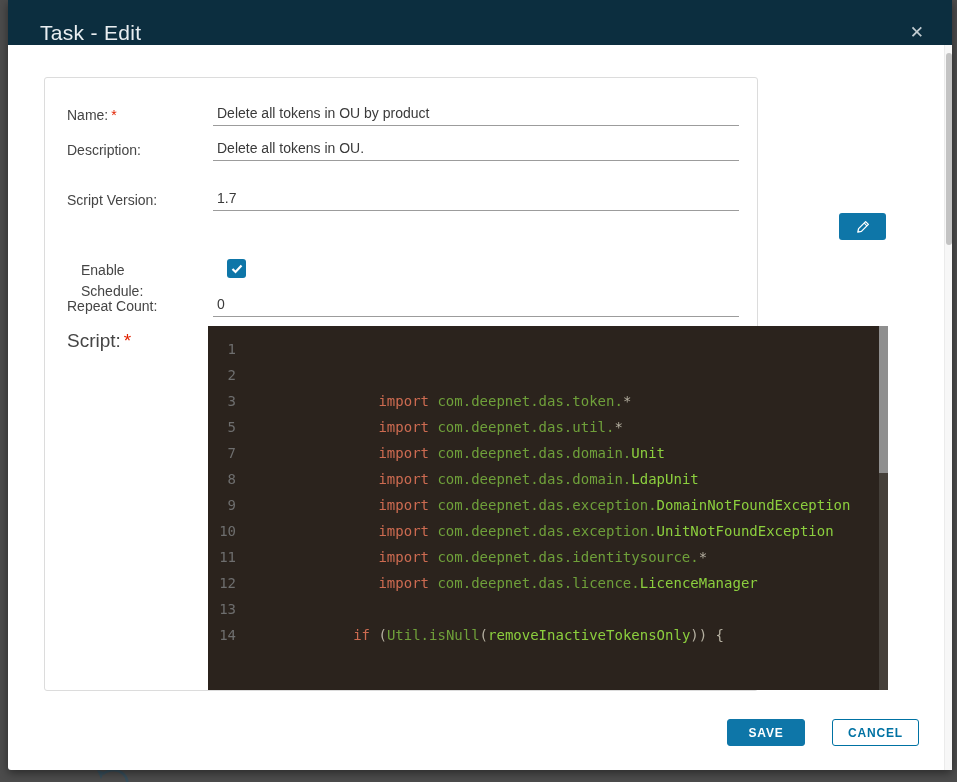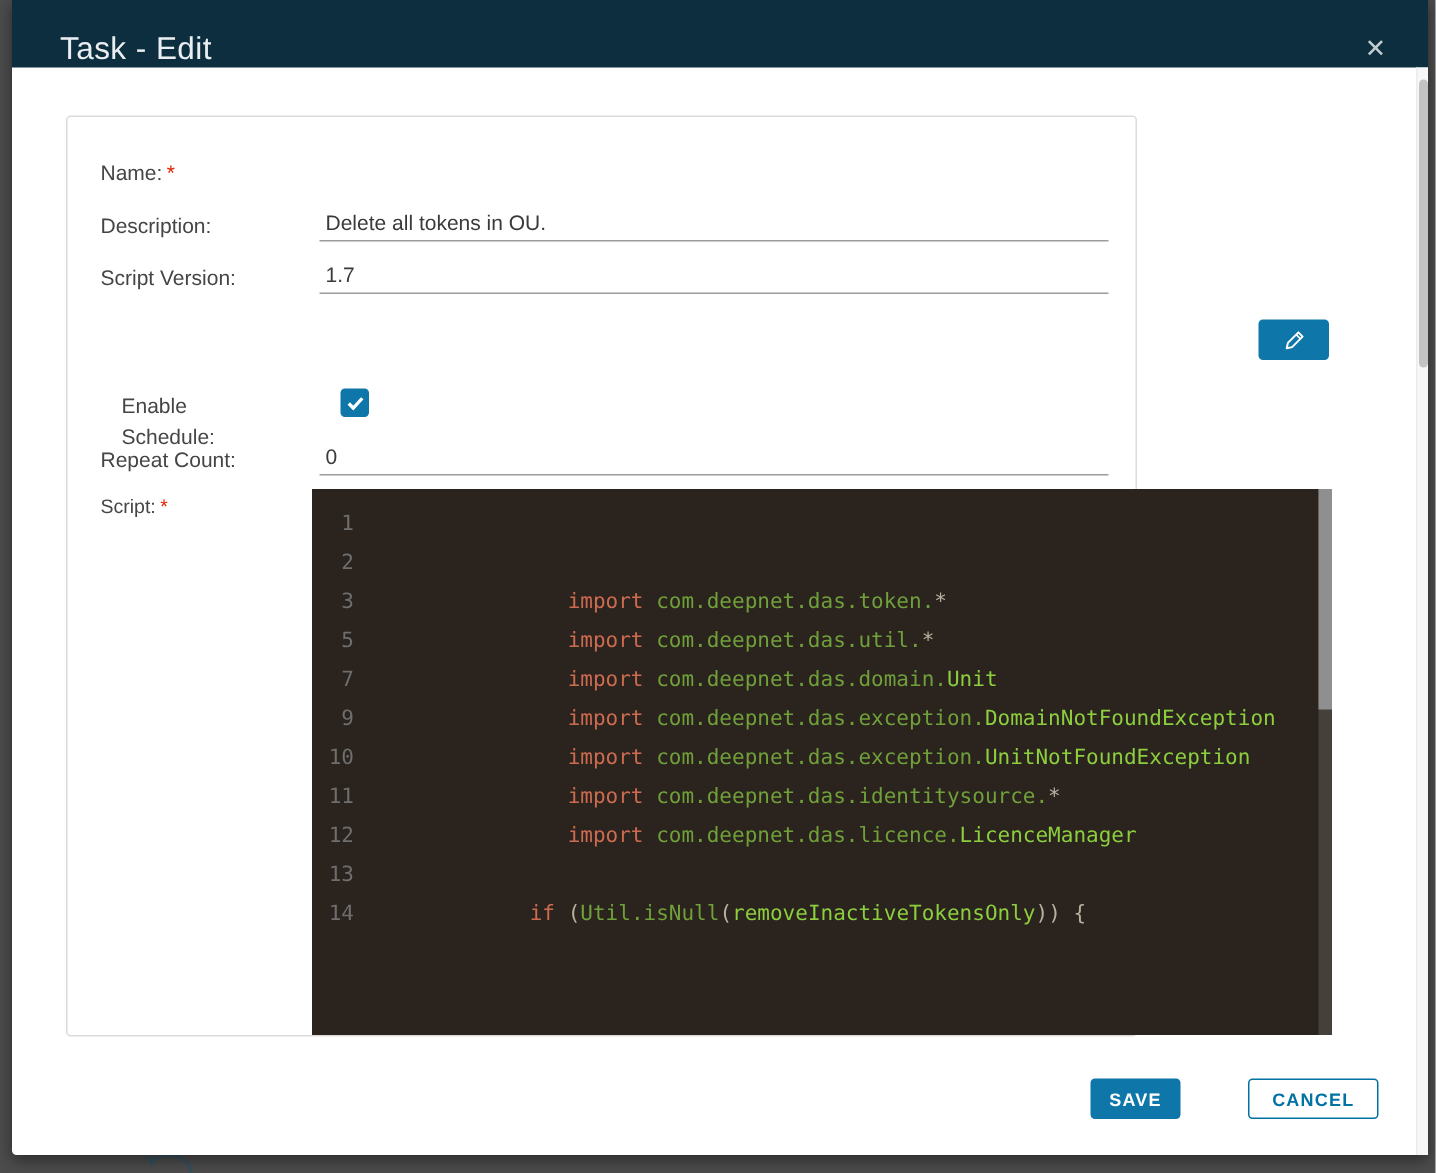--- a/index.html
+++ b/index.html
@@ -30,46 +30,46 @@
   .row-label{width:146px;flex:none;font-size:14px;color:var(--label);padding:2px 42px 0 0;
              line-height:21px;}
   .req{color:var(--required);margin-left:3px;}
   .field-wrap{flex:1;}
   .field-input{width:100%;font-family:"Liberation Sans",sans-serif;font-size:14px;
                color:var(--value);border:none;border-bottom:1px solid var(--underline);
                background:transparent;padding:2px 0 4px 4px;outline:none;border-radius:0;}
 
   .row-name{top:25px;}
   .row-description{top:60px;}
-  .row-version{top:95px;align-items:center;}
+  .row-version{top:110px;align-items:center;}
   .row-schedule{top:128px;right:69px;}
   .row-enable{top:180px;margin-left:14px;}
   .row-repeat{top:216px;}
 
   .edit-btn{position:absolute;left:794px;top:135px;width:47px;height:27px;background:var(--accent);
             border:none;border-radius:3px;display:flex;align-items:center;justify-content:center;
             cursor:pointer;}
   .checkbox{width:19px;height:19px;border-radius:3px;background:var(--accent);
             display:flex;align-items:center;justify-content:center;cursor:pointer;margin-top:1px;}
 
-  .script-label{position:absolute;left:22px;top:252px;font-size:13px;color:var(--label);}
+  .script-label{position:absolute;left:22px;top:252px;font-size:19px;color:var(--label);}
 
   .editor{position:absolute;left:163px;top:248px;width:680px;height:364px;background:var(--editor-bg);
           overflow:hidden;font-family:"DejaVu Sans Mono",monospace;font-size:14px;line-height:26px;
           padding-top:10px;cursor:text;}
   .code-line{white-space:pre;height:26px;}
   .ln{display:inline-block;width:44px;padding-right:16px;text-align:right;color:var(--line-number);}
   .tk-kw{color:var(--code-kw);} .tk-pkg{color:var(--code-pkg);}
   .tk-cls{color:var(--code-cls);} .tk-pun{color:var(--code-pun);}
   .editor-scrollbar{position:absolute;right:0;top:0;width:9px;height:364px;background:#45403a;}
   .editor-thumb{position:absolute;top:0;left:0;width:9px;height:147px;background:#8f8f8f;}
 
   .btn{position:absolute;top:719px;height:27px;border-radius:3px;font-family:"Liberation Sans",sans-serif;
        font-size:12px;font-weight:bold;letter-spacing:.8px;cursor:pointer;}
-  .btn-save{left:719px;width:60px;background:var(--accent);border:1px solid var(--accent);color:#fff;}
+  .btn-save{left:719px;width:78px;background:var(--accent);border:1px solid var(--accent);color:#fff;}
   .btn-cancel{left:824px;width:87px;background:#fff;border:1px solid var(--accent-text);
               color:var(--accent-text);}
 
   .modal-scrollbar{position:absolute;right:0;top:45px;width:8px;height:725px;background:#f7f7f7;
                    border-left:1px solid #ebebeb;}
   .modal-scroll-thumb{position:absolute;top:8px;left:1px;width:6px;height:192px;background:#c3c3c3;
                       border-radius:3px;}
 </style>
 </head>
 <body>
@@ -83,20 +83,21 @@
 
   <div class="modal-header">
     <span class="modal-title">Task - Edit</span>
     <span class="close-btn">✕</span>
   </div>
 
   <div class="form-box">
 
     <div class="row row-name">
       <div class="row-label"><span>Name:</span><span class="req">*</span></div>
+      <div class="field-wrap"><input class="field-input" type="text" value="Delete all tokens in OU by product" style=""></div>
     </div>
 
     <div class="row row-description">
       <div class="row-label">Description:</div>
       <div class="field-wrap"><input class="field-input" type="text" value="Delete all tokens in OU." style=""></div>
     </div>
 
     <div class="row row-version">
       <div class="row-label">Script Version:</div>
       <div class="field-wrap"><input class="field-input" type="text" value="1.7" style=""></div>
@@ -126,20 +127,21 @@
 
     <div class="script-label"><span>Script:</span><span class="req">*</span></div>
 
     <div class="editor">
       <div>
           <div class="code-line"><span class="ln">1</span></div>
           <div class="code-line"><span class="ln">2</span></div>
           <div class="code-line"><span class="ln">3</span><span class="tk-kw">               import </span><span class="tk-pkg">com.deepnet.das.token.</span><span class="tk-pun">*</span></div>
           <div class="code-line"><span class="ln">5</span><span class="tk-kw">               import </span><span class="tk-pkg">com.deepnet.das.util.</span><span class="tk-pun">*</span></div>
           <div class="code-line"><span class="ln">7</span><span class="tk-kw">               import </span><span class="tk-pkg">com.deepnet.das.domain.</span><span class="tk-cls">Unit</span></div>
+          <div class="code-line"><span class="ln">8</span><span class="tk-kw">               import </span><span class="tk-pkg">com.deepnet.das.domain.</span><span class="tk-cls">LdapUnit</span></div>
           <div class="code-line"><span class="ln">9</span><span class="tk-kw">               import </span><span class="tk-pkg">com.deepnet.das.exception.</span><span class="tk-cls">DomainNotFoundException</span></div>
           <div class="code-line"><span class="ln">10</span><span class="tk-kw">               import </span><span class="tk-pkg">com.deepnet.das.exception.</span><span class="tk-cls">UnitNotFoundException</span></div>
           <div class="code-line"><span class="ln">11</span><span class="tk-kw">               import </span><span class="tk-pkg">com.deepnet.das.identitysource.</span><span class="tk-pun">*</span></div>
           <div class="code-line"><span class="ln">12</span><span class="tk-kw">               import </span><span class="tk-pkg">com.deepnet.das.licence.</span><span class="tk-cls">LicenceManager</span></div>
           <div class="code-line"><span class="ln">13</span></div>
           <div class="code-line"><span class="ln">14</span><span class="tk-kw">            if </span><span class="tk-pun">(</span><span class="tk-pkg">Util.isNull</span><span class="tk-pun">(</span><span class="tk-cls">removeInactiveTokensOnly</span><span class="tk-pun">)) {</span></div>
         </div>
       <div class="editor-scrollbar">
         <div class="editor-thumb"></div>
       </div>

